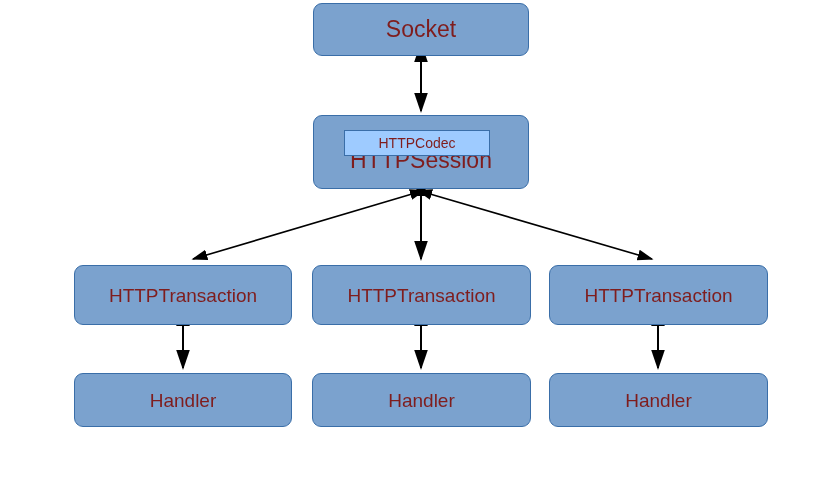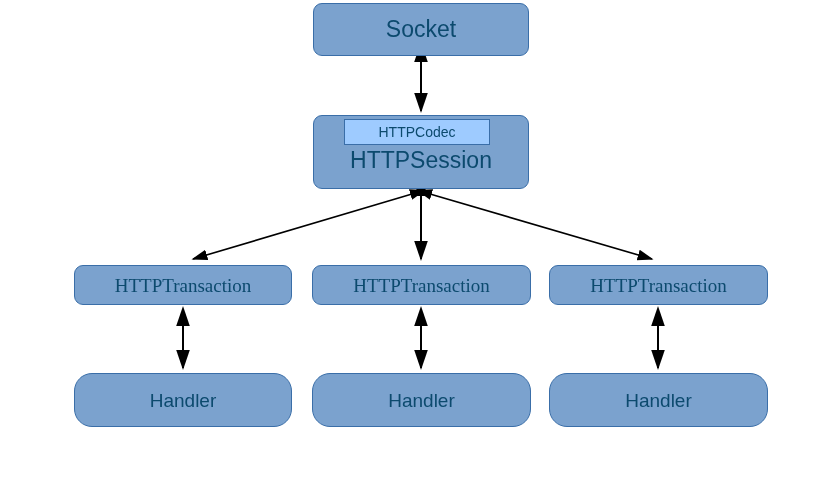--- a/index.html
+++ b/index.html
@@ -29,52 +29,52 @@
   }
   .node {
     position: absolute;
     box-sizing: border-box;
     background: #7ba2ce;
     border: 1px solid #3a6ea8;
     border-radius: 9px;
     display: flex;
     align-items: center;
     justify-content: center;
-    color: #0c4a6e;
+    color: #7f1d1d;
     z-index: 2;
   }
   .node-label {
     display: block;
     text-align: center;
     line-height: 1;
     white-space: nowrap;
   }
   .node.socket       { left: 313px; top: 3px;   width: 216px; height: 53px; }
   .node.socket .node-label { font-size: 23px; }
 
   .node.session      { left: 313px; top: 115px; width: 216px; height: 74px;
                        align-items: flex-end; padding-bottom: 16px; }
   .node.session .node-label { font-size: 23px; }
 
   .node.codec {
-    left: 344px; top: 119px; width: 146px; height: 26px;
+    left: 344px; top: 130px; width: 146px; height: 26px;
     background: #9ecbff;
     border: 1px solid #3a6ea8;
     border-radius: 0;
     z-index: 3;
   }
   .node.codec .node-label { font-size: 14px; }
 
-  .node.txn { top: 265px; height: 40px; font-family: Liberation Serif, serif; }
+  .node.txn { top: 265px; height: 60px; }
   .node.txn .node-label { font-size: 19px; }
   .node.txn1 { left: 74px;  width: 218px; }
   .node.txn2 { left: 312px; width: 219px; }
   .node.txn3 { left: 549px; width: 219px; }
 
-  .node.handler { top: 373px; height: 54px; border-radius: 18px; }
+  .node.handler { top: 373px; height: 54px; }
   .node.handler .node-label { font-size: 19px; }
   .node.handler1 { left: 74px;  width: 218px; }
   .node.handler2 { left: 312px; width: 219px; }
   .node.handler3 { left: 549px; width: 219px; }
 </style>
 </head>
 <body>
 
 <div id="diagram-root">
 

